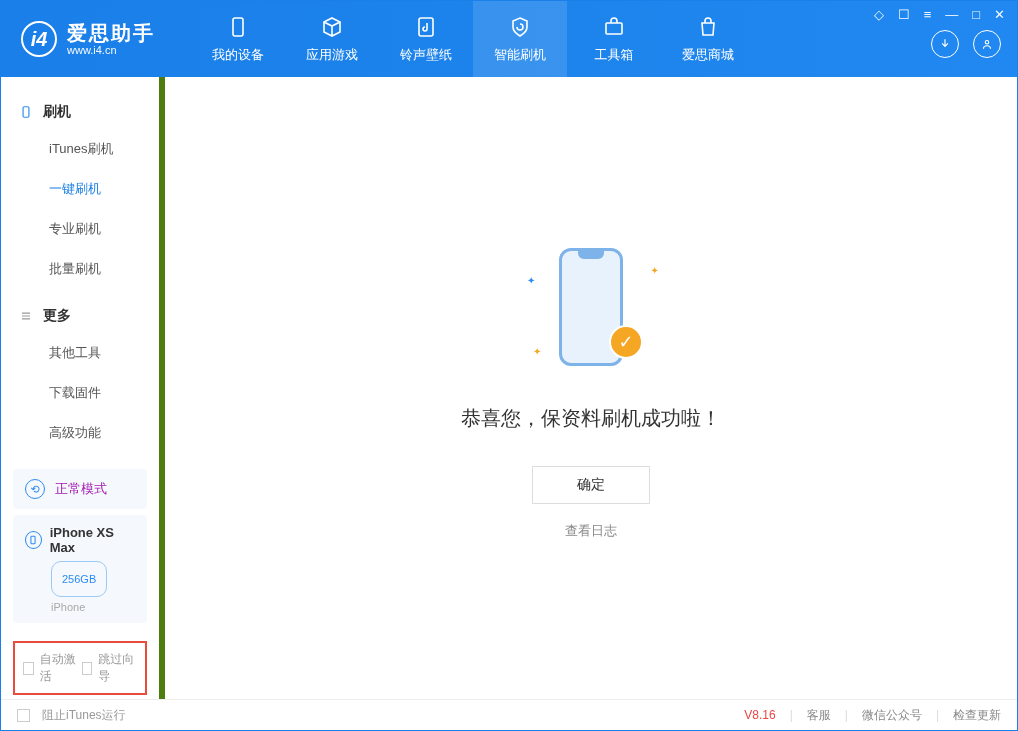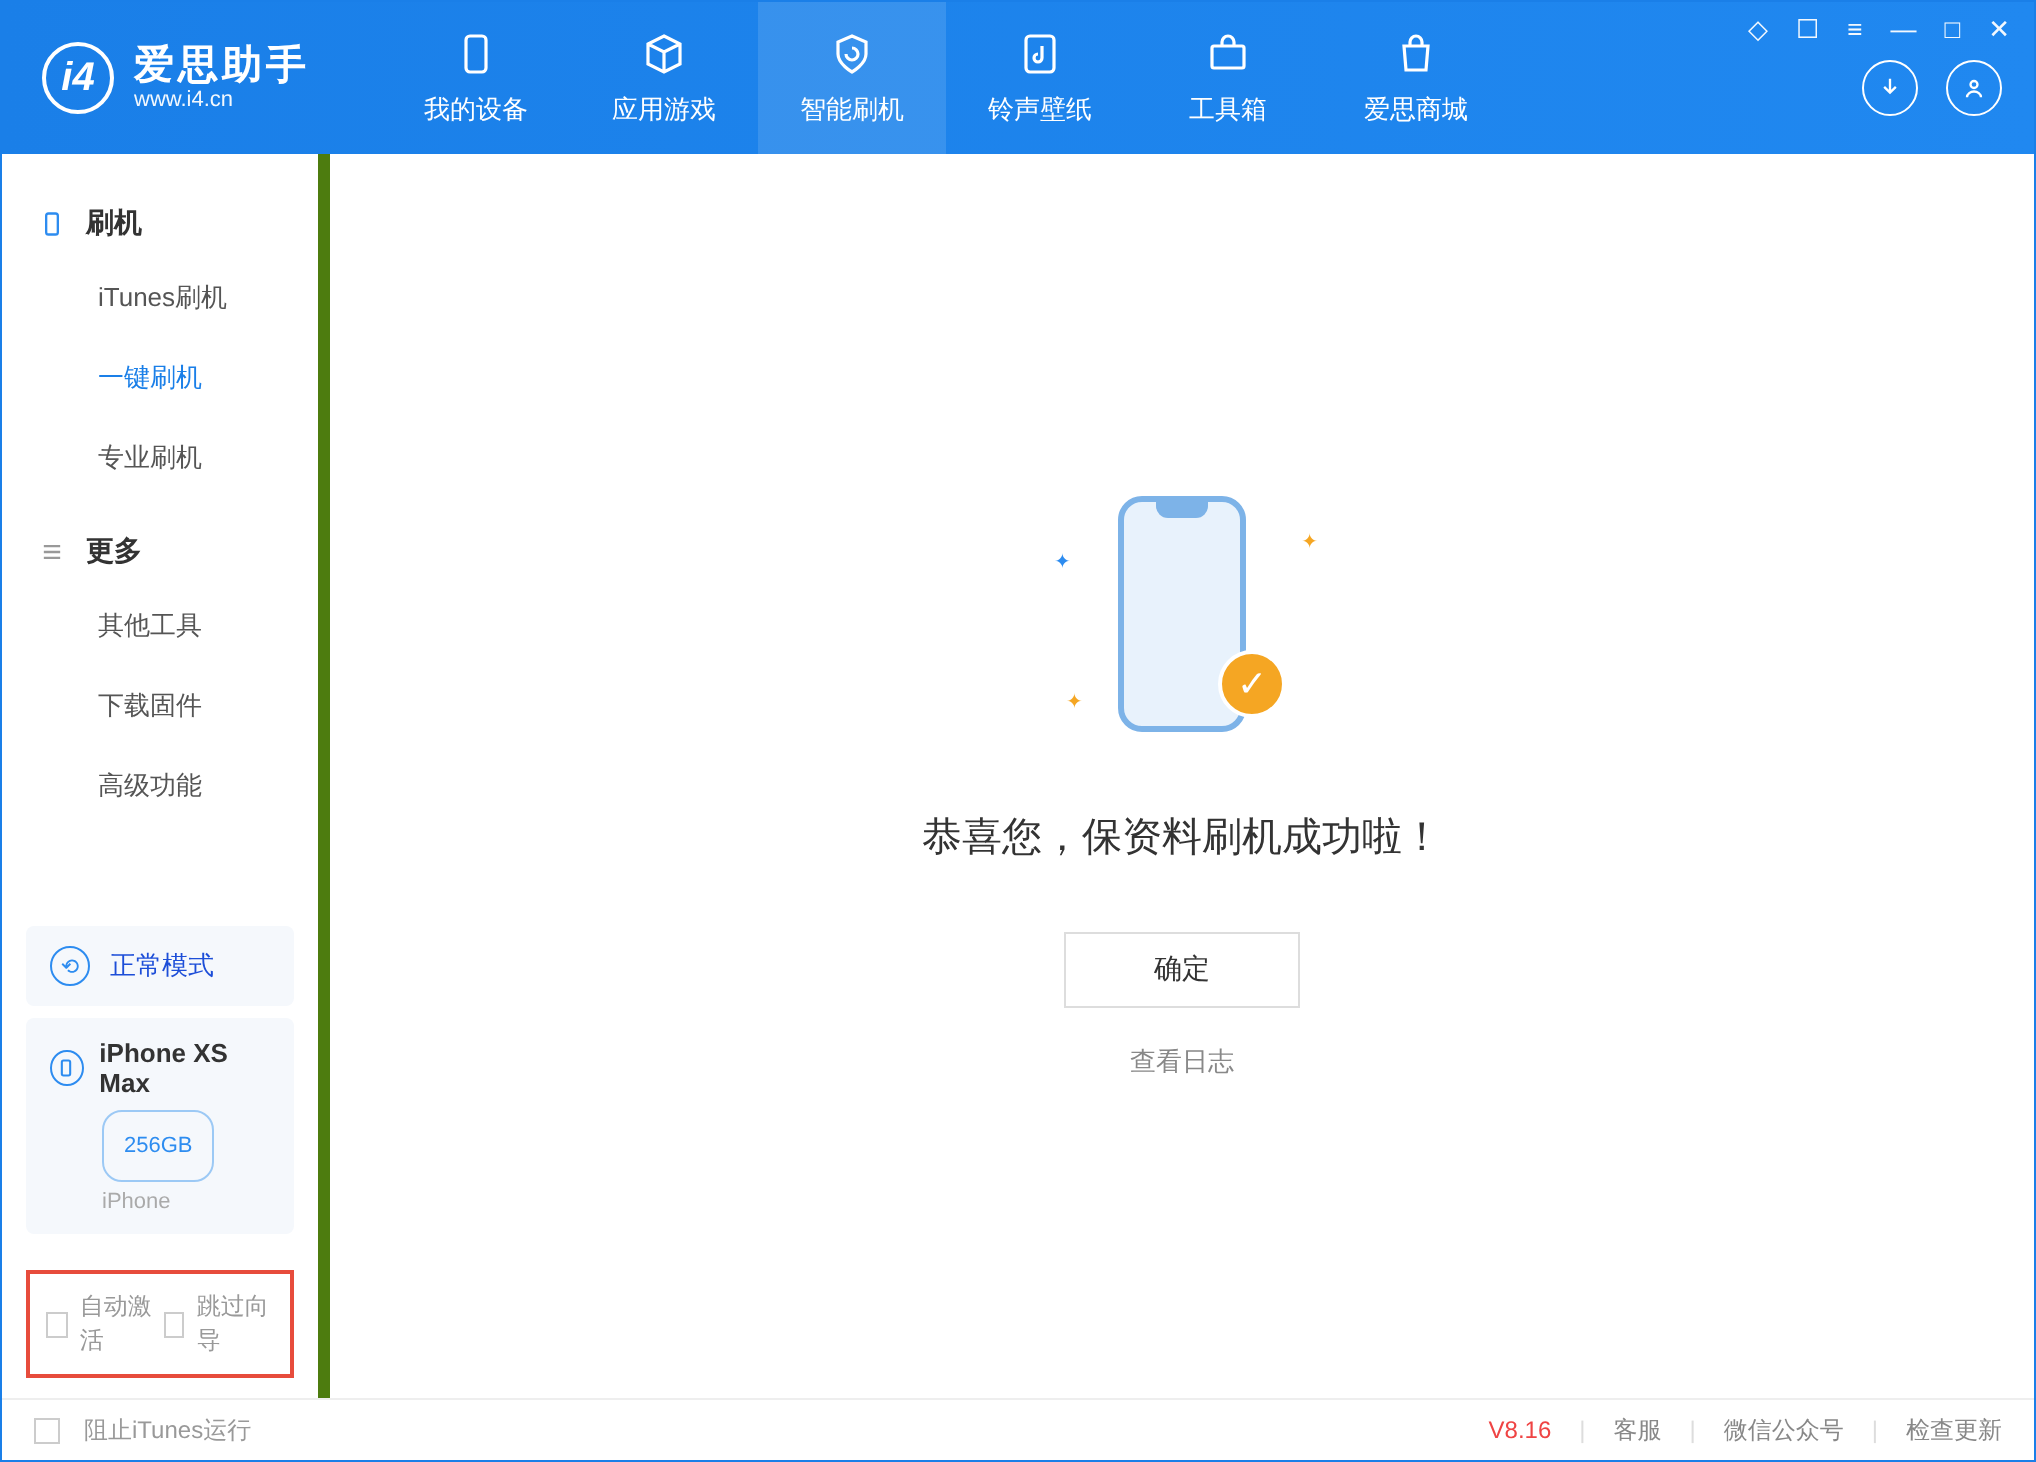--- a/index.html
+++ b/index.html
@@ -24,21 +24,21 @@
 .body { flex: 1; display: flex; min-height: 0; }
 .sidebar { width: 164px; border-right: 6px solid #4d7c0f; display: flex; flex-direction: column; padding-top: 18px; }
 .side-section { margin-bottom: 10px; }
 .side-header { display: flex; align-items: center; gap: 10px; padding: 8px 18px; font-size: 14px; color: #333; font-weight: bold; }
 .side-header svg { width: 14px; height: 14px; }
 .side-item { padding: 11px 18px 11px 48px; font-size: 13px; color: #555; cursor: pointer; }
 .side-item.active { color: #1a7fe8; }
 .side-bottom { margin-top: auto; }
 .status-card { margin: 6px 12px; background: #f5f8fc; border-radius: 4px; padding: 10px 12px; display: flex; align-items: center; gap: 10px; }
 .status-icon { width: 20px; height: 20px; border-radius: 50%; border: 1.5px solid #2d8cf0; display: flex; align-items: center; justify-content: center; color: #2d8cf0; font-size: 11px; }
-.status-text { font-size: 13px; color: #1d4ed8; }
+.status-text { font-size: 13px; color: #a21caf; }
 .device-card { margin: 6px 12px; background: #f5f8fc; border-radius: 4px; padding: 10px 12px; }
 .device-row1 { display: flex; align-items: center; gap: 8px; }
 .device-icon { width: 18px; height: 18px; border-radius: 50%; border: 1.5px solid #2d8cf0; display: flex; align-items: center; justify-content: center; }
 .device-name { font-size: 13px; font-weight: bold; color: #333; }
 .device-badge { display: inline-block; margin-top: 6px; margin-left: 26px; padding: 11px 10px; border: 1px solid #9cc9f5; border-radius: 10px; font-size: 11px; color: #2d8cf0; }
 .device-sub { margin-left: 26px; margin-top: 4px; font-size: 11px; color: #aaa; }
 .opt-row { margin: 18px 12px 10px; padding: 8px; border: 2px solid #e74c3c; display: flex; gap: 3px; align-items: center; }
 .opt { display: flex; align-items: center; gap: 6px; font-size: 12px; color: #999; }
 .chk { width: 13px; height: 13px; border: 1px solid #ccc; background: #fff; }
 .main { flex: 1; display: flex; flex-direction: column; align-items: center; justify-content: center; position: relative; }
@@ -82,37 +82,37 @@
         <span>我的设备</span>
       </div>
       <div class="nav-item">
         <div class="nav-icon">
             <svg viewBox="0 0 24 24">
               <path d="M12 3l8 4v10l-8 4-8-4V7z M4 7l8 4 8-4 M12 11v10"></path>
             </svg>
           </div>
         <span>应用游戏</span>
       </div>
+      <div class="nav-item">
+        <div class="nav-icon">
+            <svg viewBox="0 0 24 24">
+              <rect x="5" y="3" width="14" height="18" rx="2"></rect>
+              <path d="M13 8v6a2 2 0 1 1-2-2"></path>
+            </svg>
+          </div>
+        <span>铃声壁纸</span>
+      </div>
       <div class="nav-item active">
         <div class="nav-icon">
             <svg viewBox="0 0 24 24">
               <path d="M12 3l7 3v6c0 5-7 9-7 9s-7-4-7-9V6z"></path>
               <path d="M9 12a3 3 0 1 0 3-3"></path>
             </svg>
           </div>
         <span>智能刷机</span>
-      </div>
-      <div class="nav-item">
-        <div class="nav-icon">
-            <svg viewBox="0 0 24 24">
-              <rect x="5" y="3" width="14" height="18" rx="2"></rect>
-              <path d="M13 8v6a2 2 0 1 1-2-2"></path>
-            </svg>
-          </div>
-        <span>铃声壁纸</span>
       </div>
       <div class="nav-item">
         <div class="nav-icon">
             <svg viewBox="0 0 24 24">
               <rect x="4" y="8" width="16" height="11" rx="1"></rect>
               <path d="M9 8V6a3 3 0 0 1 6 0v2"></path>
             </svg>
           </div>
         <span>工具箱</span>
       </div>
@@ -155,20 +155,21 @@
       <div class="side-section">
         <div class="side-header">
           <svg viewBox="0 0 24 24" fill="none" stroke="#2d8cf0" stroke-width="2">
               <rect x="7" y="3" width="10" height="18" rx="2"></rect>
             </svg>
           <span>刷机</span>
         </div>
         <div class="side-item">iTunes刷机</div>
         <div class="side-item active">一键刷机</div>
         <div class="side-item">专业刷机</div>
+        <div class="side-item">批量刷机</div>
       </div>
       <div class="side-section">
         <div class="side-header">
           <svg viewBox="0 0 24 24" fill="none" stroke="#999" stroke-width="2">
               <path d="M5 7h14M5 12h14M5 17h14"></path>
             </svg>
           <span>更多</span>
         </div>
         <div class="side-item">其他工具</div>
         <div class="side-item">下载固件</div>

